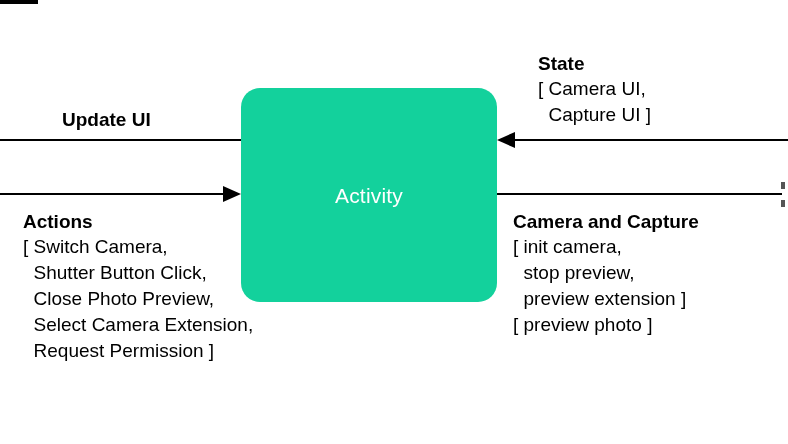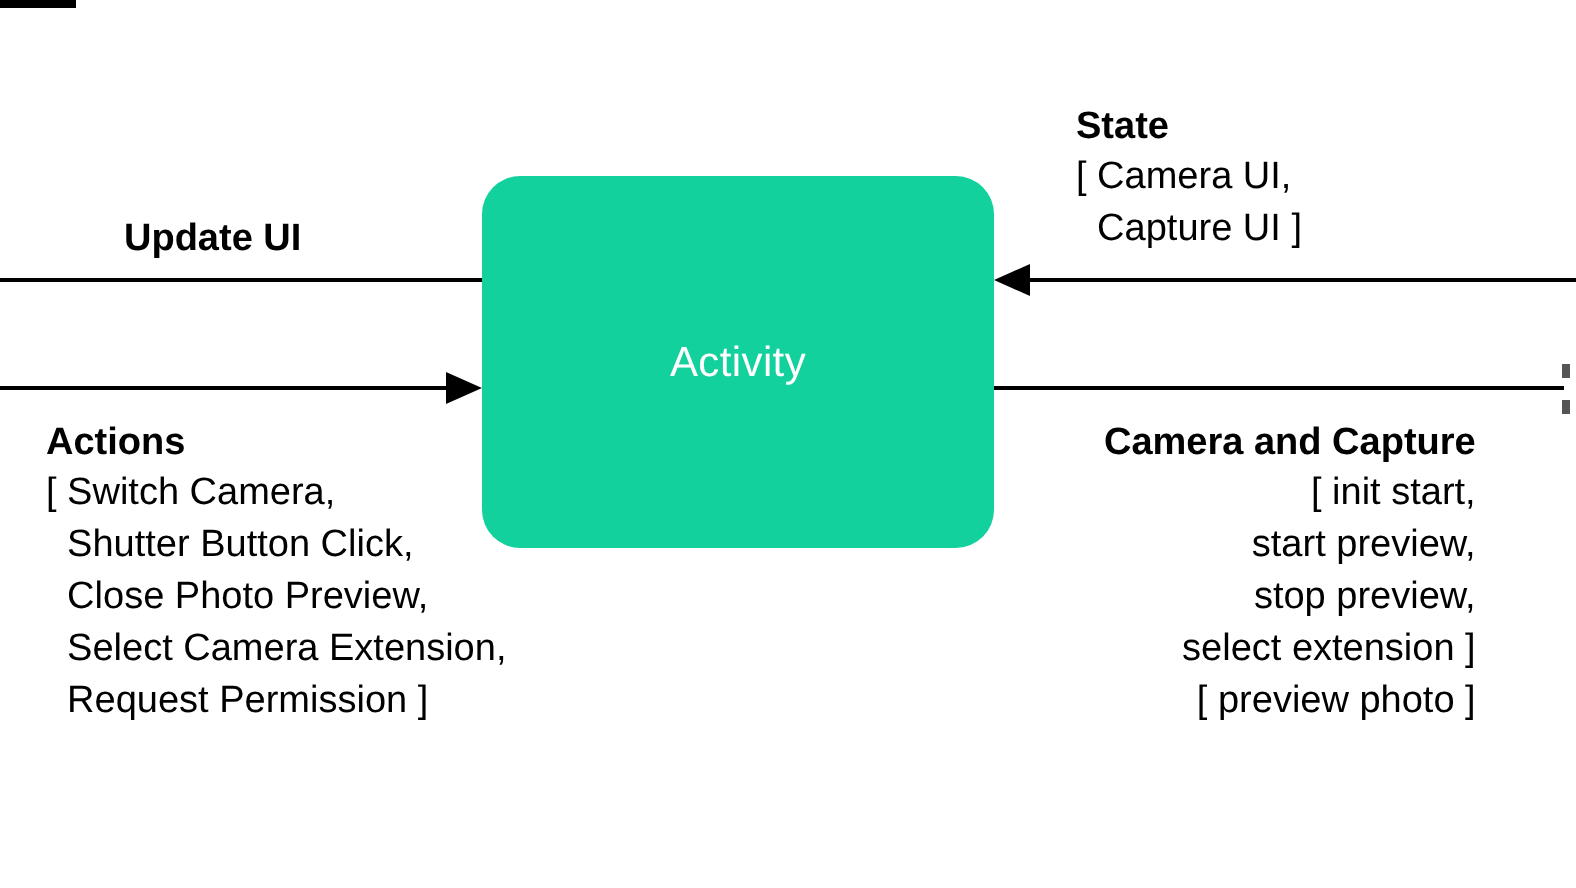--- a/index.html
+++ b/index.html
@@ -28,21 +28,21 @@
     height: 4px;
     background: #000000;
   }
 
   
   .activity-box {
     position: absolute;
     left: 241px;
     top: 88px;
     width: 256px;
-    height: 186px;
+    height: 214px;
     background: #13d19c;
     border-radius: 19px;
     display: flex;
     align-items: center;
     justify-content: center;
   }
   .activity-label {
     color: #ffffff;
     font-size: 21px;
     font-weight: 400;
@@ -105,21 +105,21 @@
   .item {
     font-size: 19px;
     font-weight: 400;
     line-height: 26px;
     white-space: pre;
   }
 
   .lbl-update-ui { left: 62px;  top: 108px; text-align: center; }
   .blk-actions   { left: 23px;  top: 210px; }
   .blk-state     { left: 538px; top: 52px;  }
-  .blk-camops    { left: 552px; top: 210px; text-align: right; }
+  .blk-camops    { left: 513px; top: 210px; }
 </style>
 </head>
 <body>
 
 <div id="canvas">
 
   <div class="top-crop-bar"></div>
 
   <div class="line line-update-ui"></div>
   <div class="line line-actions"></div>
@@ -150,20 +150,19 @@
   </div>
 
   <div class="txt-block blk-state">
     <div class="hdr">State</div>
     <div class="item">[ Camera UI,</div>
     <div class="item">  Capture UI ]</div>
   </div>
 
   <div class="txt-block blk-camops">
     <div class="hdr">Camera and Capture</div>
-    <div class="item">[ init start,</div>
-    <div class="item">  start preview,</div>
+    <div class="item">[ init camera,</div>
     <div class="item">  stop preview,</div>
-    <div class="item">  select extension ]</div>
+    <div class="item">  preview extension ]</div>
     <div class="item">[ preview photo ]</div>
   </div>
 
 </div>
 
 </body></html>

